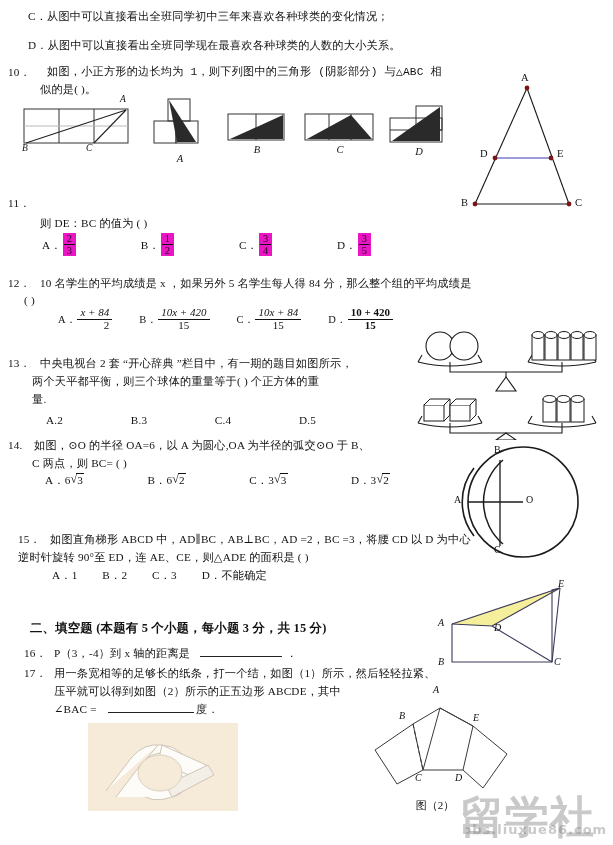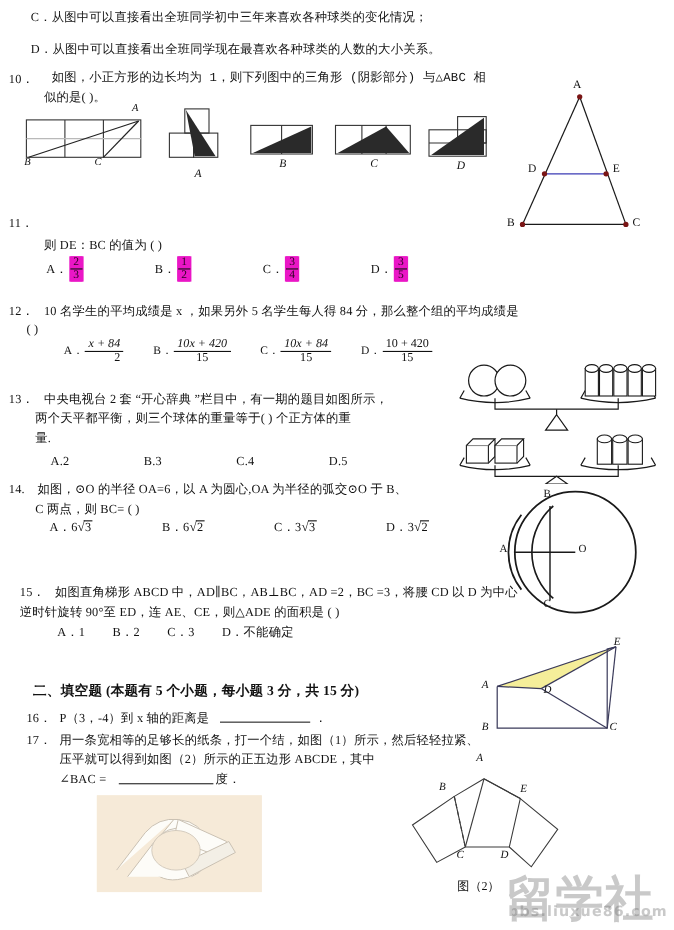--- a/index.html
+++ b/index.html
@@ -237,21 +237,21 @@
       </span>
       <span class="opt">
         <span class="q-text" style="font-size:10.5px;">C．</span>
         <span class="frac" style="font-size:11px;">
           <span class="num ital">10x + 84</span>
           <span class="den">15</span>
         </span>
       </span>
       <span class="opt">
         <span class="q-text" style="font-size:10.5px;">D．</span>
-        <span class="frac" style="font-size:11px;">
+        <span class="frac" style="font-size:11px;font-weight:bold;">
           <span class="num">10 + 420</span>
           <span class="den">15</span>
         </span>
       </span>
     </div>
   </div>
 
   <div class="abs q-text" style="left:8px; top:355px;">13．</div>
   <div class="abs q-text" style="left:40px; top:355px;">中央电视台 2 套 “开心辞典 ”栏目中，有一期的题目如图所示，</div>
   <div class="abs q-text" style="left:32px; top:373px;">两个天平都平衡，则三个球体的重量等于(      ) 个正方体的重</div>

